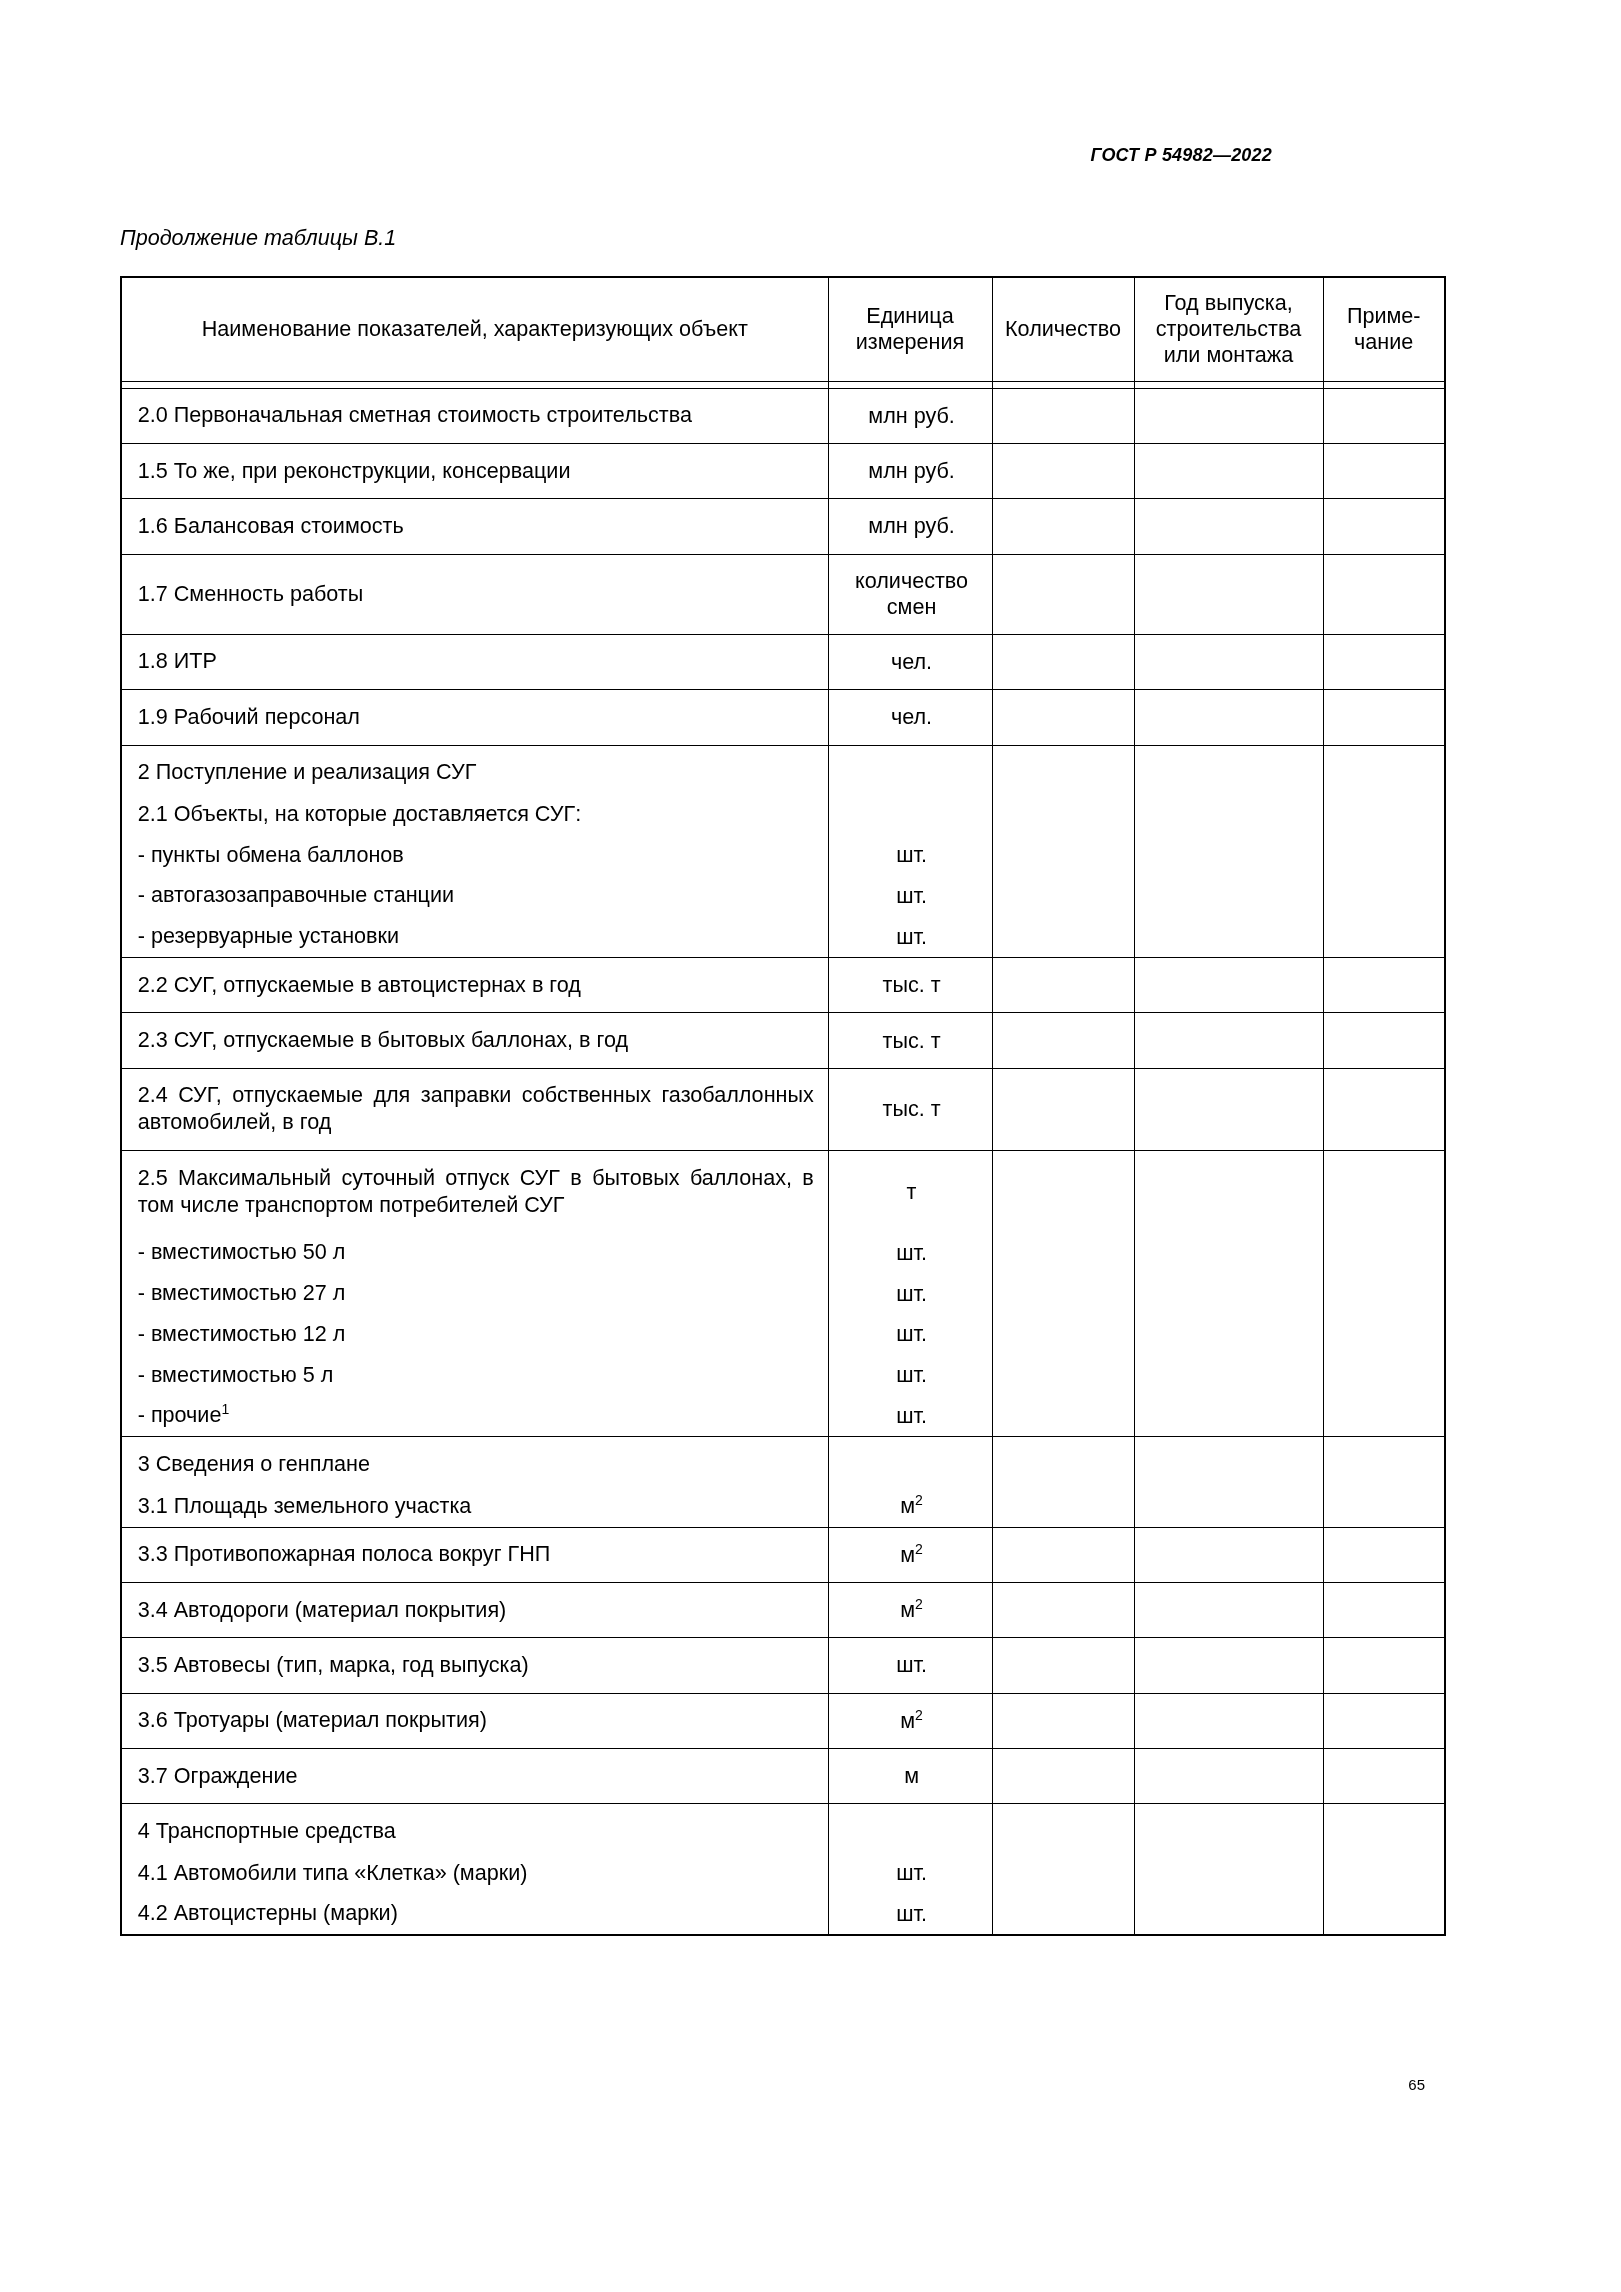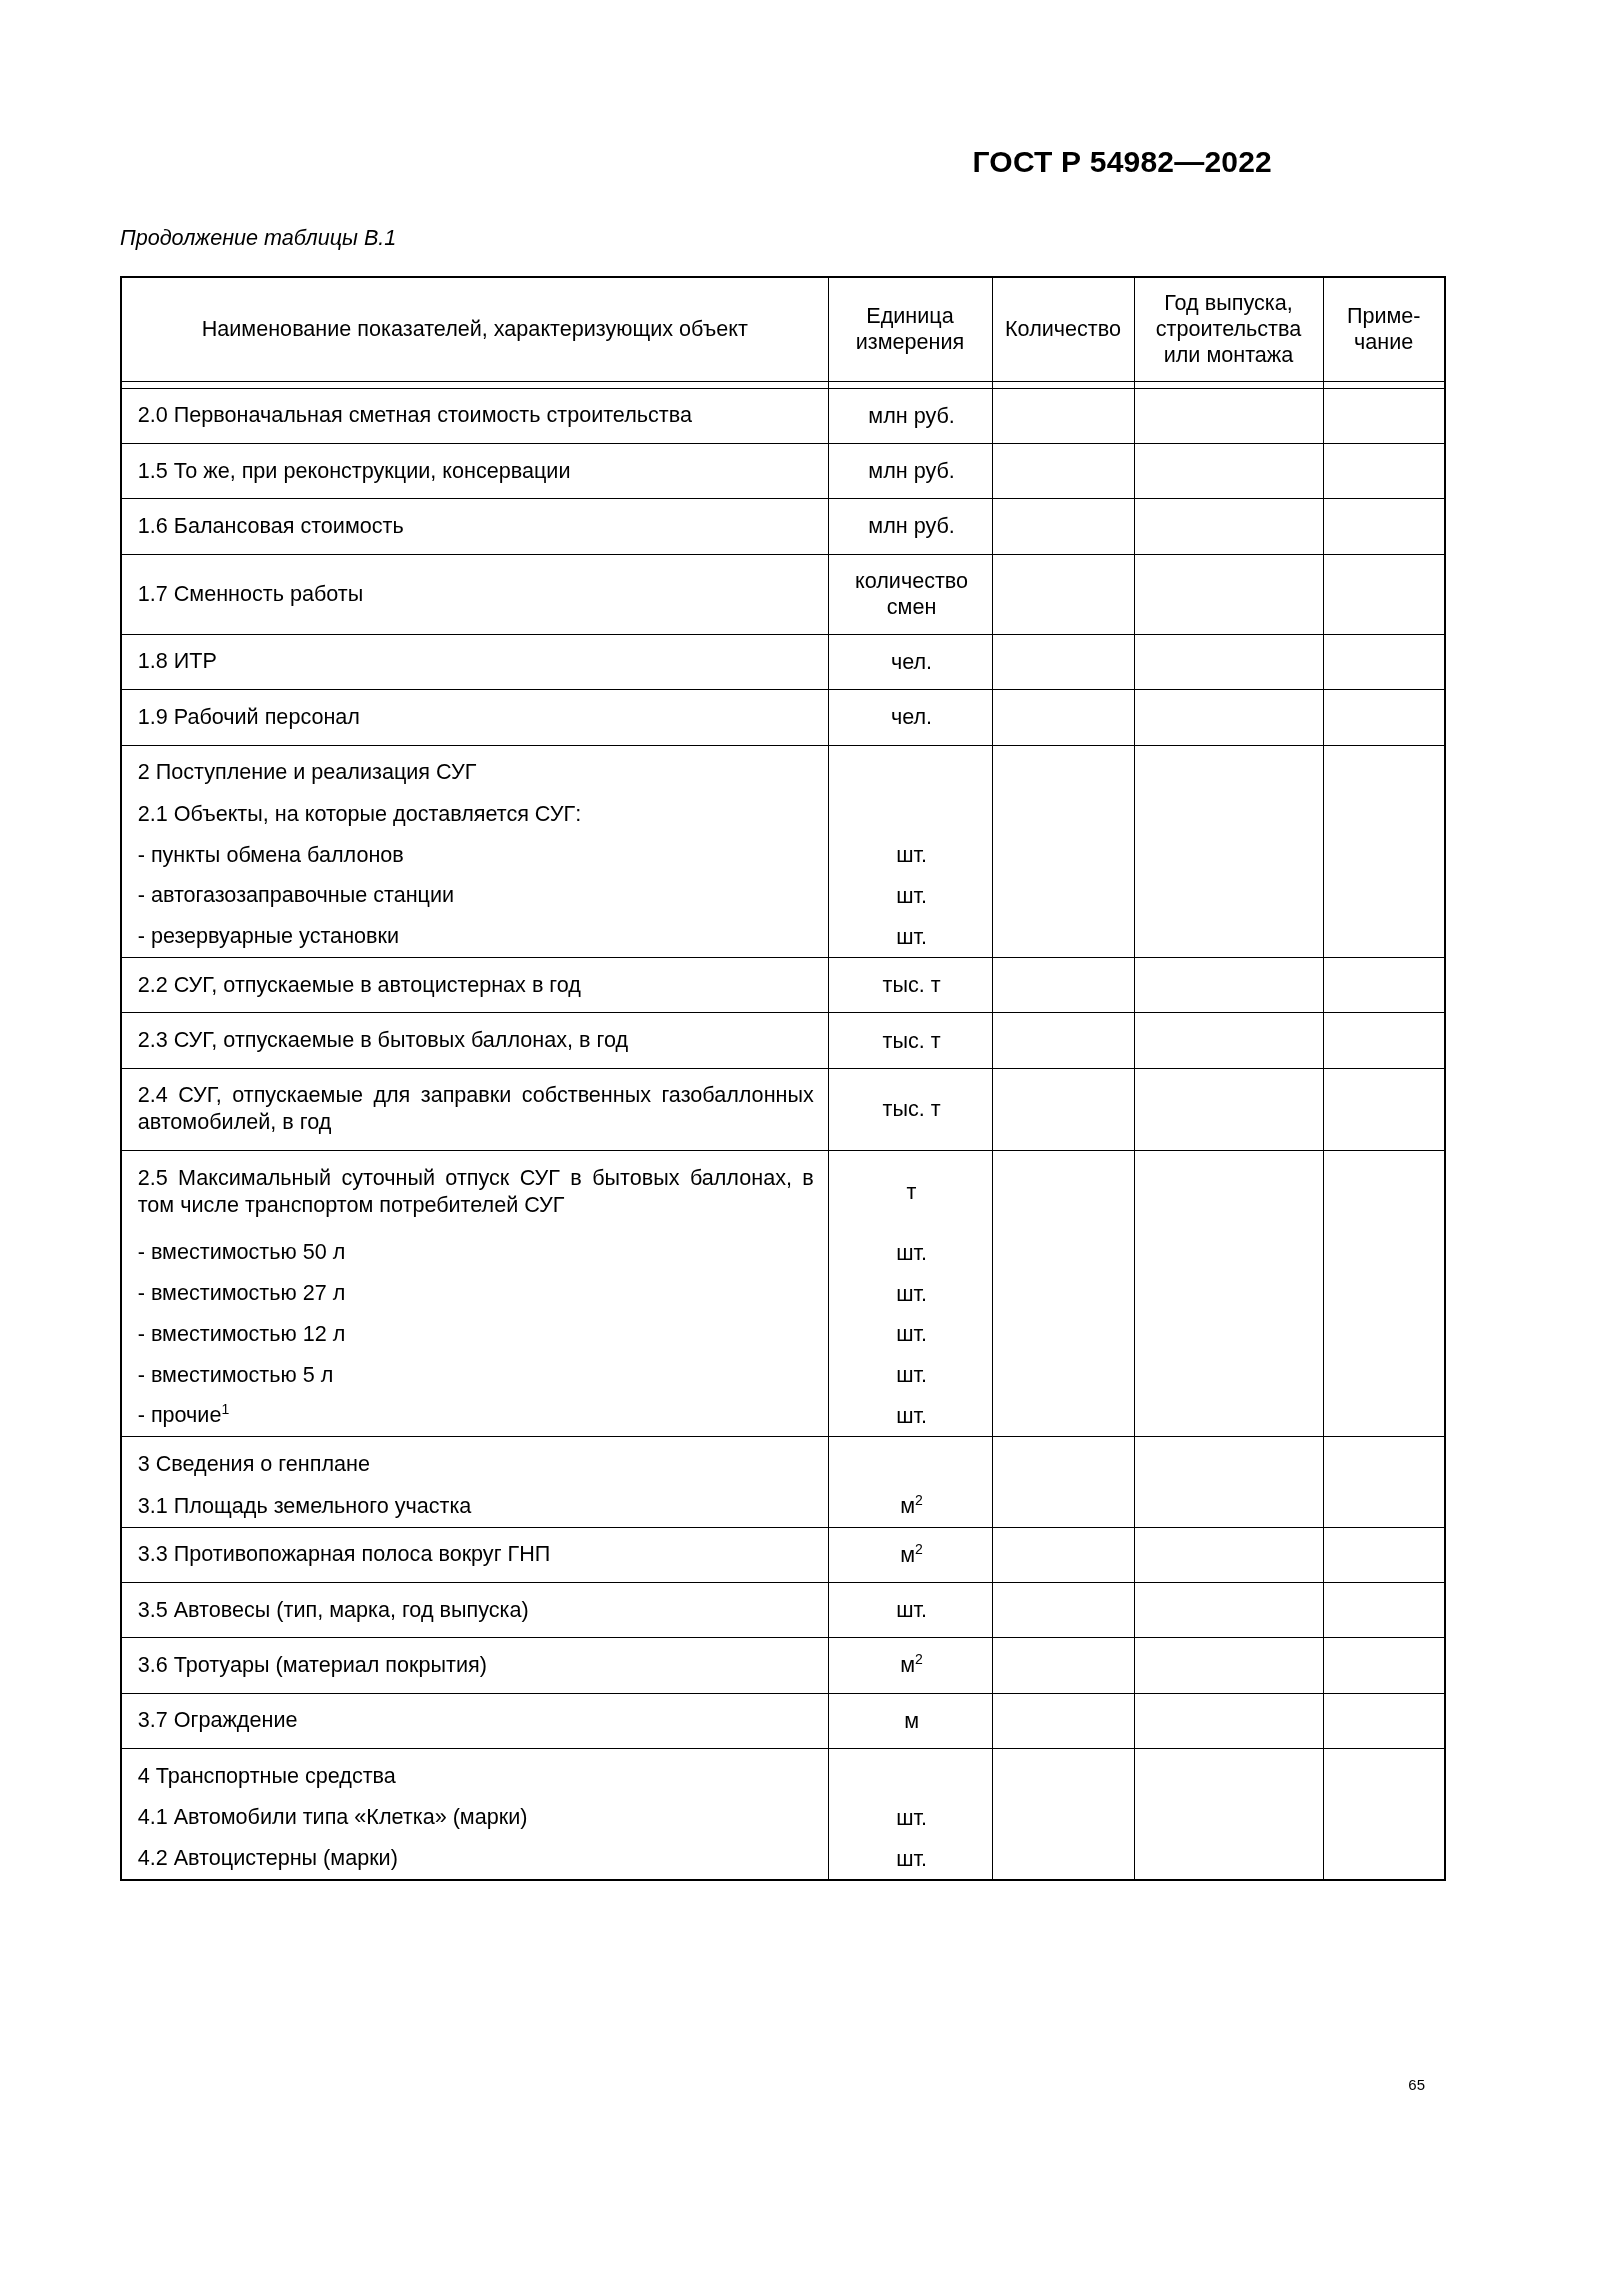--- a/index.html
+++ b/index.html
@@ -10,23 +10,24 @@
     height: 2293px;
     background: #ffffff;
     font-family: "Liberation Sans", sans-serif;
     color: #000000;
     overflow: hidden;
   }
   .doc-code {
     position: absolute;
     top: 145px;
     right: 349px;
-    font-size: 30px;
+    font-size: 18px;
     font-weight: 700;
     letter-spacing: 0.2px;
+    font-style: italic;
   }
   .caption {
     position: absolute;
     top: 225px;
     left: 120px;
     font-size: 21.6px;
     font-style: italic;
   }
   table.doc-table {
     position: absolute;
@@ -281,20 +282,27 @@
           <td class="col-note"></td>
         </tr>
         <tr>
           <td class="col-name">3.3 Противопожарная полоса вокруг ГНП</td>
           <td class="col-unit">м<sup>2</sup></td>
           <td class="col-qty"></td>
           <td class="col-year"></td>
           <td class="col-note"></td>
         </tr>
         <tr>
+          <td class="col-name">3.4 Автодороги (материал покрытия)</td>
+          <td class="col-unit">м<sup>2</sup></td>
+          <td class="col-qty"></td>
+          <td class="col-year"></td>
+          <td class="col-note"></td>
+        </tr>
+        <tr>
           <td class="col-name">3.5 Автовесы (тип, марка, год выпуска)</td>
           <td class="col-unit">шт.</td>
           <td class="col-qty"></td>
           <td class="col-year"></td>
           <td class="col-note"></td>
         </tr>
         <tr>
           <td class="col-name">3.6 Тротуары (материал покрытия)</td>
           <td class="col-unit">м<sup>2</sup></td>
           <td class="col-qty"></td>

